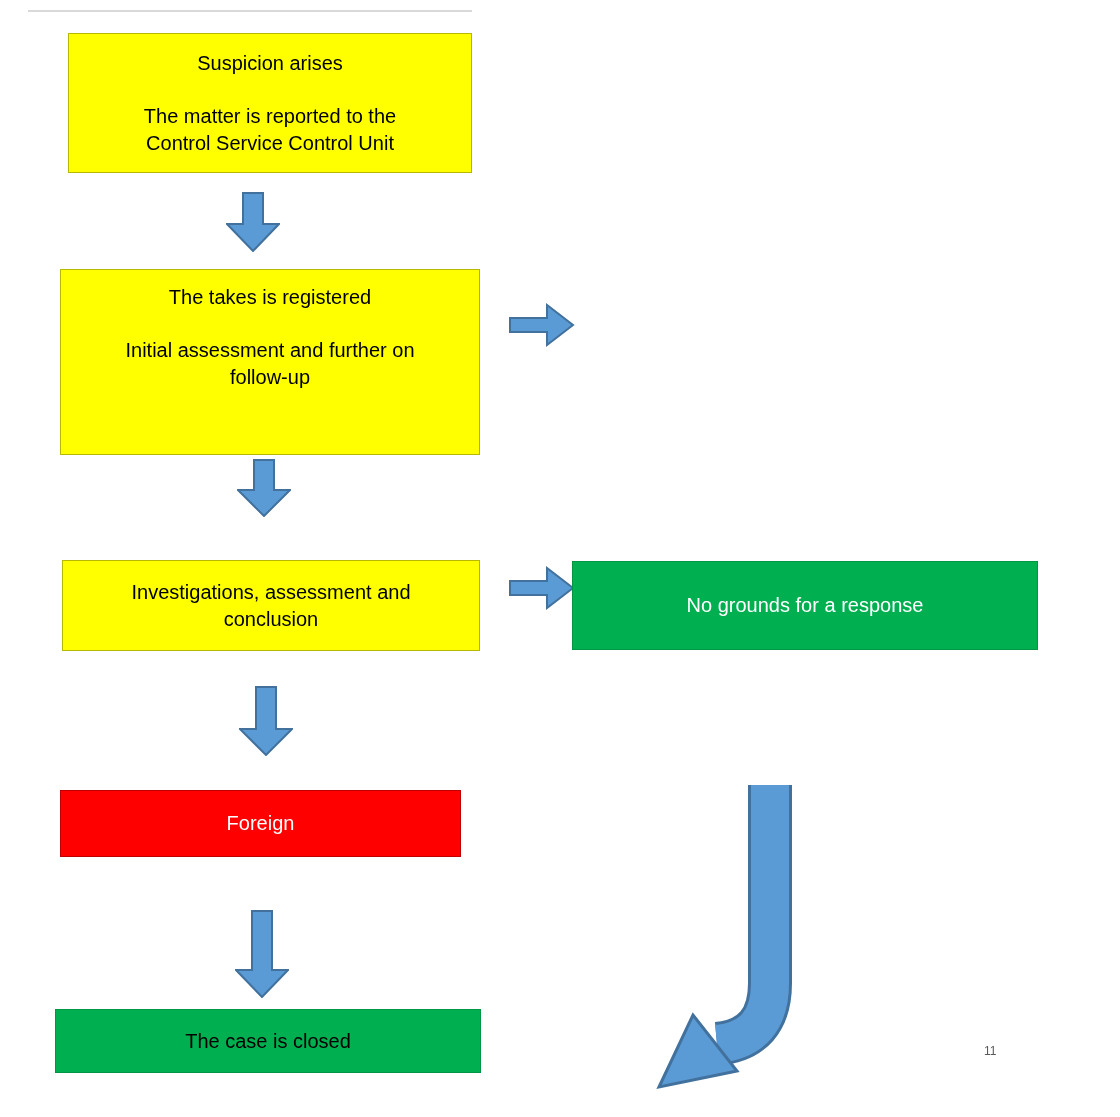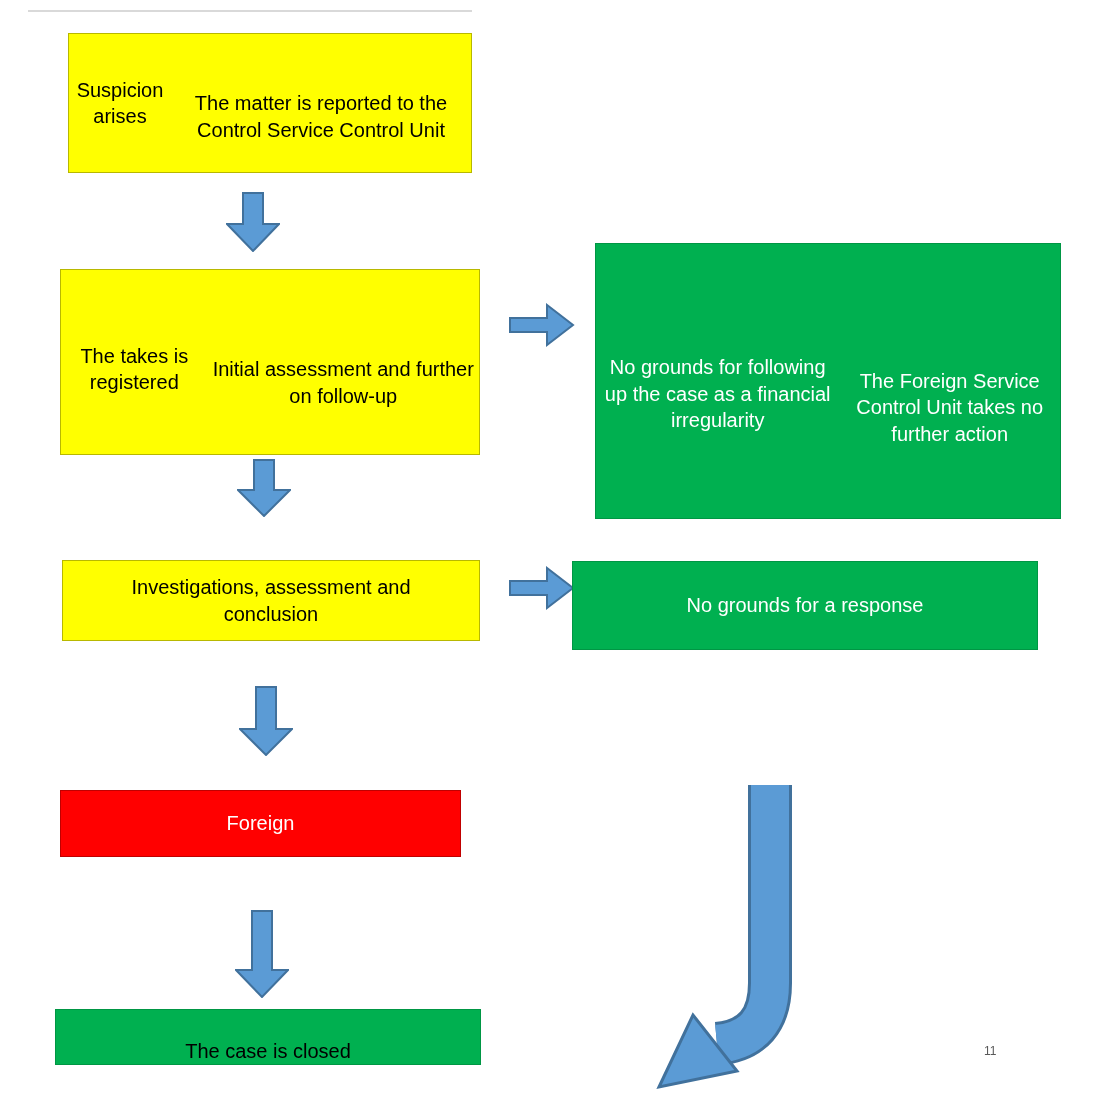--- a/index.html
+++ b/index.html
@@ -16,21 +16,21 @@
 
   .top-line {
     position: absolute;
     left: 28px; top: 10px; width: 444px; height: 0;
     border-top: 2px solid #d9d9d9;
   }
 
   .box {
     position: absolute;
     display: flex;
-    flex-direction: row;
+    flex-direction: column;
     align-items: center;
     justify-content: center;
     text-align: center;
     font-size: 20px;
     line-height: 1.32;
   }
   .box p { margin: 0; }
   .box p + p { margin-top: 27px; }
 
   .yellow { background: #FFFF00; border: 1px solid #b8b800; color: #000000; }
@@ -71,32 +71,28 @@
     <p>The takes is registered</p>
     <p style="max-width:350px;">Initial assessment and further on follow-up</p>
   </div>
 
   <div class="arrow" style="left:509px; top:303px;">
     <svg width="66" height="44" viewBox="0 0 66 44">
       <polygon points="1,15 38,15 38,2 64,22 38,42 38,29 1,29" stroke-width="2" fill="#5B9BD5" stroke="#41719C"></polygon>
     </svg>
   </div>
 
-  <div class="box green top-align" style="left:595px; top:243px; width:466px; height:276px; padding-top:26px;">
-    <p style="max-width:430px;">No grounds for following up the case as a financial irregularity</p>
-    <p style="max-width:430px;">The Foreign Service Control Unit takes no further action</p>
-  </div>
 
   <div class="arrow" style="left:237px; top:459px;">
     <svg width="54" height="58" viewBox="0 0 54 58">
       <polygon points="17,1 37,1 37,31 53,31 27,57 1,31 17,31" stroke-width="2" fill="#5B9BD5" stroke="#41719C"></polygon>
     </svg>
   </div>
 
-  <div class="box yellow" style="left:62px; top:560px; width:418px; height:81px;">
+  <div class="box yellow" style="left:62px; top:560px; width:418px; height:91px;">
     <p style="max-width:320px;">Investigations, assessment and conclusion</p>
   </div>
 
   <div class="arrow" style="left:509px; top:566px;">
     <svg width="66" height="44" viewBox="0 0 66 44">
       <polygon points="1,15 38,15 38,2 64,22 38,42 38,29 1,29" stroke-width="2" fill="#5B9BD5" stroke="#41719C"></polygon>
     </svg>
   </div>
 
   <div class="box green" style="left:572px; top:561px; width:466px; height:89px;">
@@ -112,21 +108,21 @@
   <div class="box red" style="left:60px; top:790px; width:401px; height:67px;">
     <p>Foreign</p>
   </div>
 
   <div class="arrow" style="left:235px; top:910px;">
     <svg width="54" height="88" viewBox="0 0 54 88">
       <polygon points="17,1 37,1 37,60 53,60 27,87 1,60 17,60" stroke-width="2" fill="#5B9BD5" stroke="#41719C"></polygon>
     </svg>
   </div>
 
-  <div class="box green dark-text" style="left:55px; top:1009px; width:426px; height:56px;align-items:flex-end;">
+  <div class="box green dark-text" style="left:55px; top:1009px; width:426px; height:64px;">
     <p>The case is closed</p>
   </div>
 
   <div class="arrow" style="left:645px; top:781px;">
     <svg width="150" height="312" viewBox="0 0 150 312">
       <path d="M 125 4 L 125 202 Q 125 258 72 263" fill="none" stroke-width="44" stroke="#41719C"></path>
       <path d="M 125 4 L 125 202 Q 125 258 72 263" fill="none" stroke-width="38" stroke="#5B9BD5"></path>
       <polygon points="14,306 48,234 92,290" stroke-width="3" fill="#5B9BD5" stroke="#41719C"></polygon>
     </svg>
   </div>

